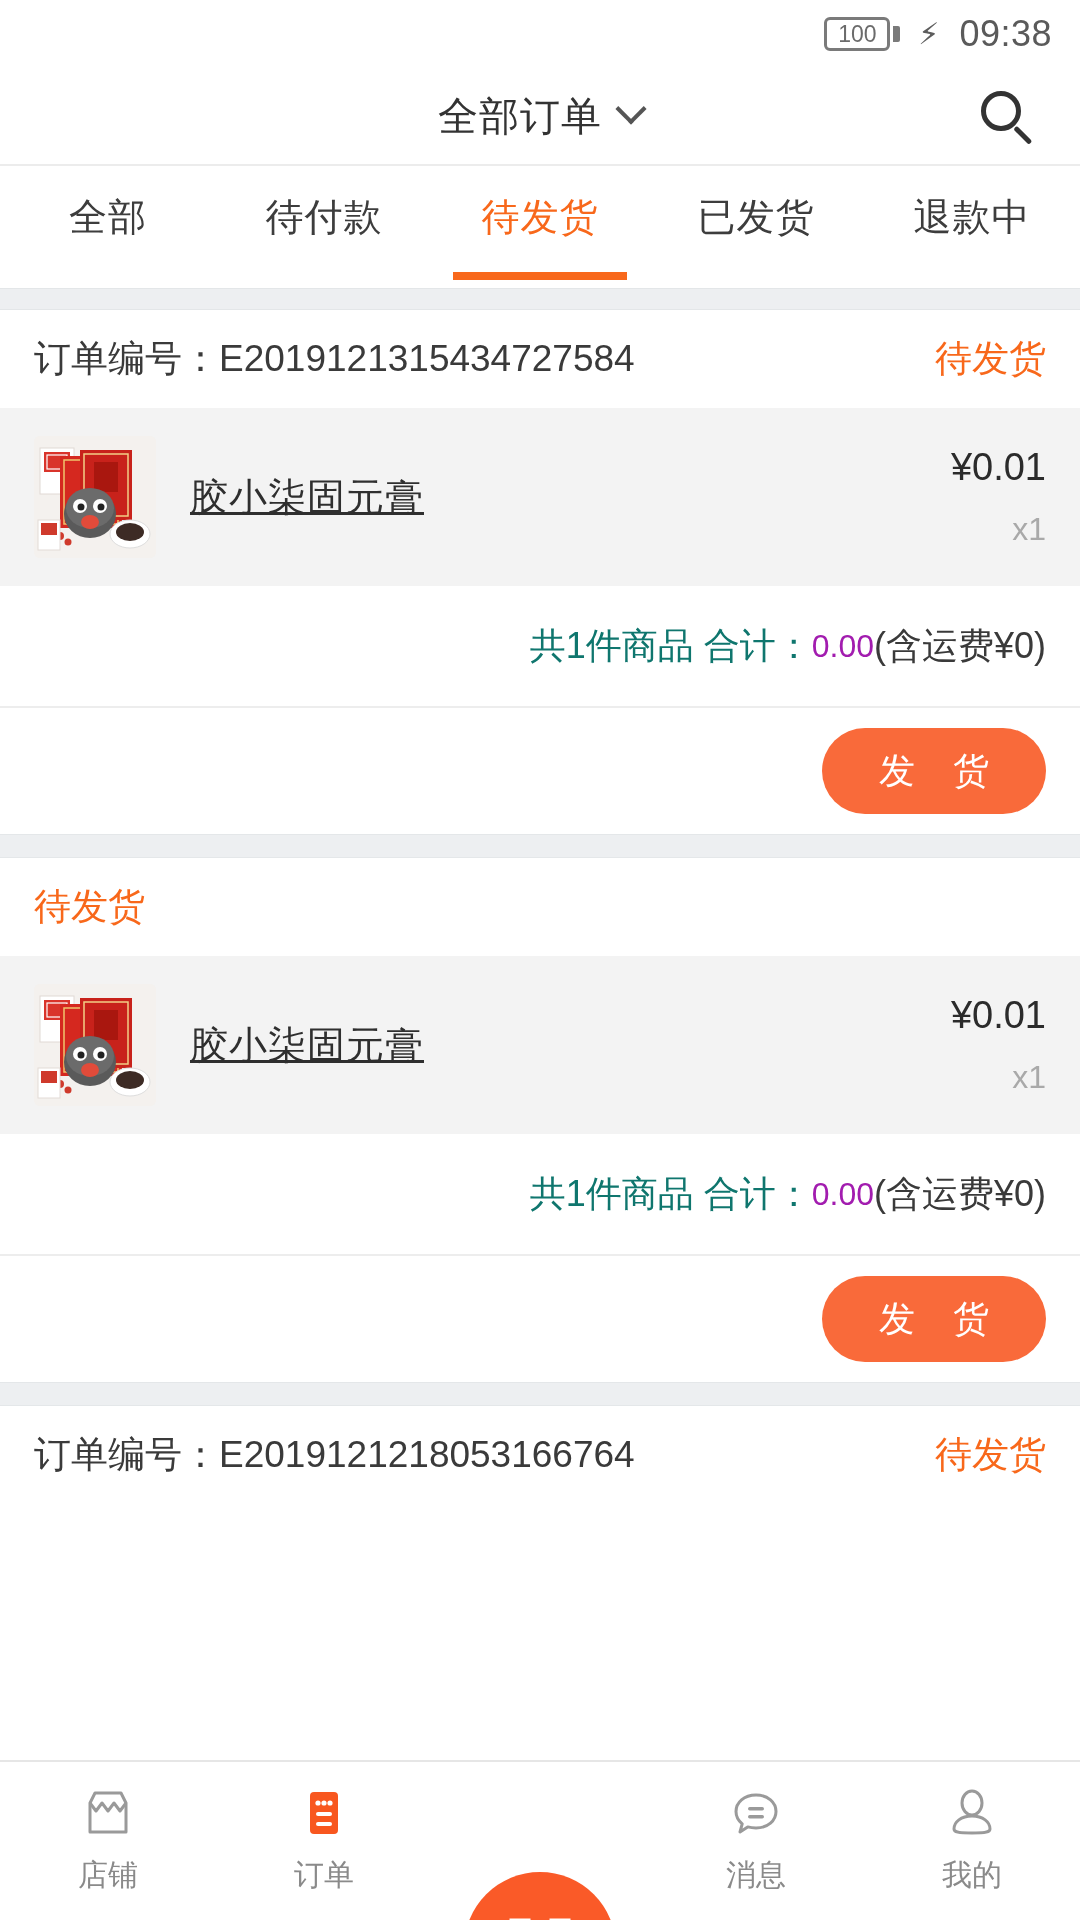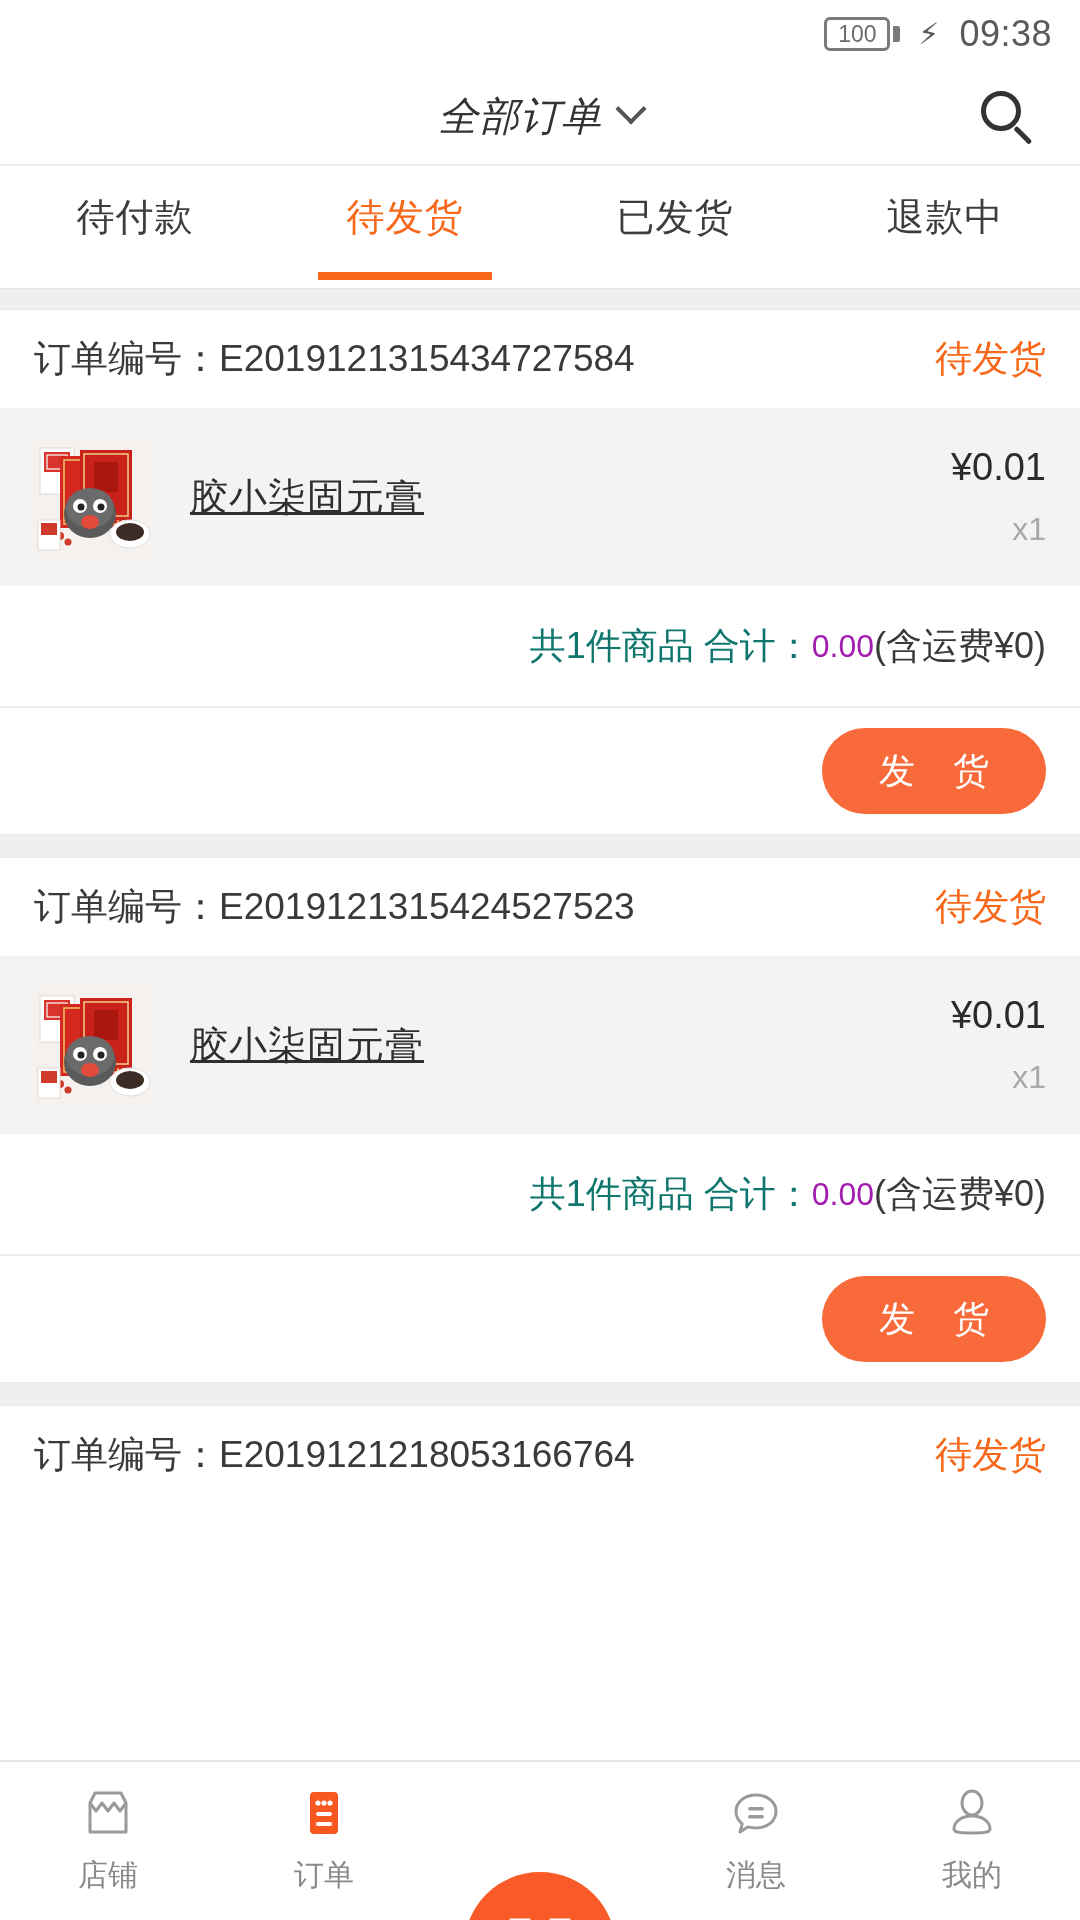--- a/index.html
+++ b/index.html
@@ -29,21 +29,21 @@
     border-radius:0 2px 2px 0; margin-left:3px;
   }
   .bolt { font-size:30px; color:#5d5d5d; line-height:1; margin-left:-2px; }
   .clock { font-size:36px; color:#5a5a5a; letter-spacing:0.5px; }
 
   
   .header {
     height:98px; display:flex; align-items:center; justify-content:center;
     position:relative; background:#fff; border-bottom:2px solid #ececec;
   }
-  .header-title-wrap { display:flex; align-items:center; gap:18px;font-style:italic; }
+  .header-title-wrap { display:flex; align-items:center; gap:18px; }
   .header-title { font-size:40px; color:#333333; letter-spacing:1px; }
   .chev {
     width:22px; height:22px; border-right:4px solid #555; border-bottom:4px solid #555;
     transform:rotate(45deg) translate(-5px,-5px);
   }
   .search-btn {
     position:absolute; right:38px; top:50%; transform:translateY(-50%);
     width:72px; height:72px; display:flex; align-items:center; justify-content:center;
   }
   .search-icon { position:relative; width:50px; height:50px; }
@@ -165,20 +165,24 @@
     </div>
     <div class="search-btn">
       <span class="search-icon">
         <span class="ring"></span>
           <span class="handle"></span>
       </span>
     </div>
   </div>
 
   <div class="tabs">
+    <div class="tab">
+      <span class="tab-label">全部</span>
+
+    </div>
     <div class="tab">
       <span class="tab-label">待付款</span>
 
     </div>
     <div class="tab active">
       <span class="tab-label">待发货</span>
       <span class="underline"></span>
     </div>
     <div class="tab">
       <span class="tab-label">已发货</span>
@@ -242,23 +246,20 @@
       </div>
       <div class="actions">
         <button class="ship-btn">发 货</button>
       </div>
     </div>
 
     <div class="gap"></div>
 
     <div class="order">
       <div class="order-head">
-        <div class="order-no">
-          <span class="label">订单编号：</span><span>E2019121315424527523</span>
-        </div>
         <div class="order-status">待发货</div>
       </div>
       <div class="product">
         <div class="thumb">
           <svg viewBox="0 0 122 122" xmlns="http://www.w3.org/2000/svg">
             <rect width="122" height="122" fill="#f4f1ee"></rect>
             <rect x="6" y="12" width="34" height="46" fill="#ffffff" stroke="#e0d9d4" stroke-width="1"></rect>
             <rect x="10" y="16" width="26" height="20" fill="#d9342b"></rect>
             <rect x="13" y="19" width="20" height="14" fill="none" stroke="#ffffff" stroke-width="1.2"></rect>
             <rect x="26" y="20" width="62" height="72" fill="#d5281f"></rect>

